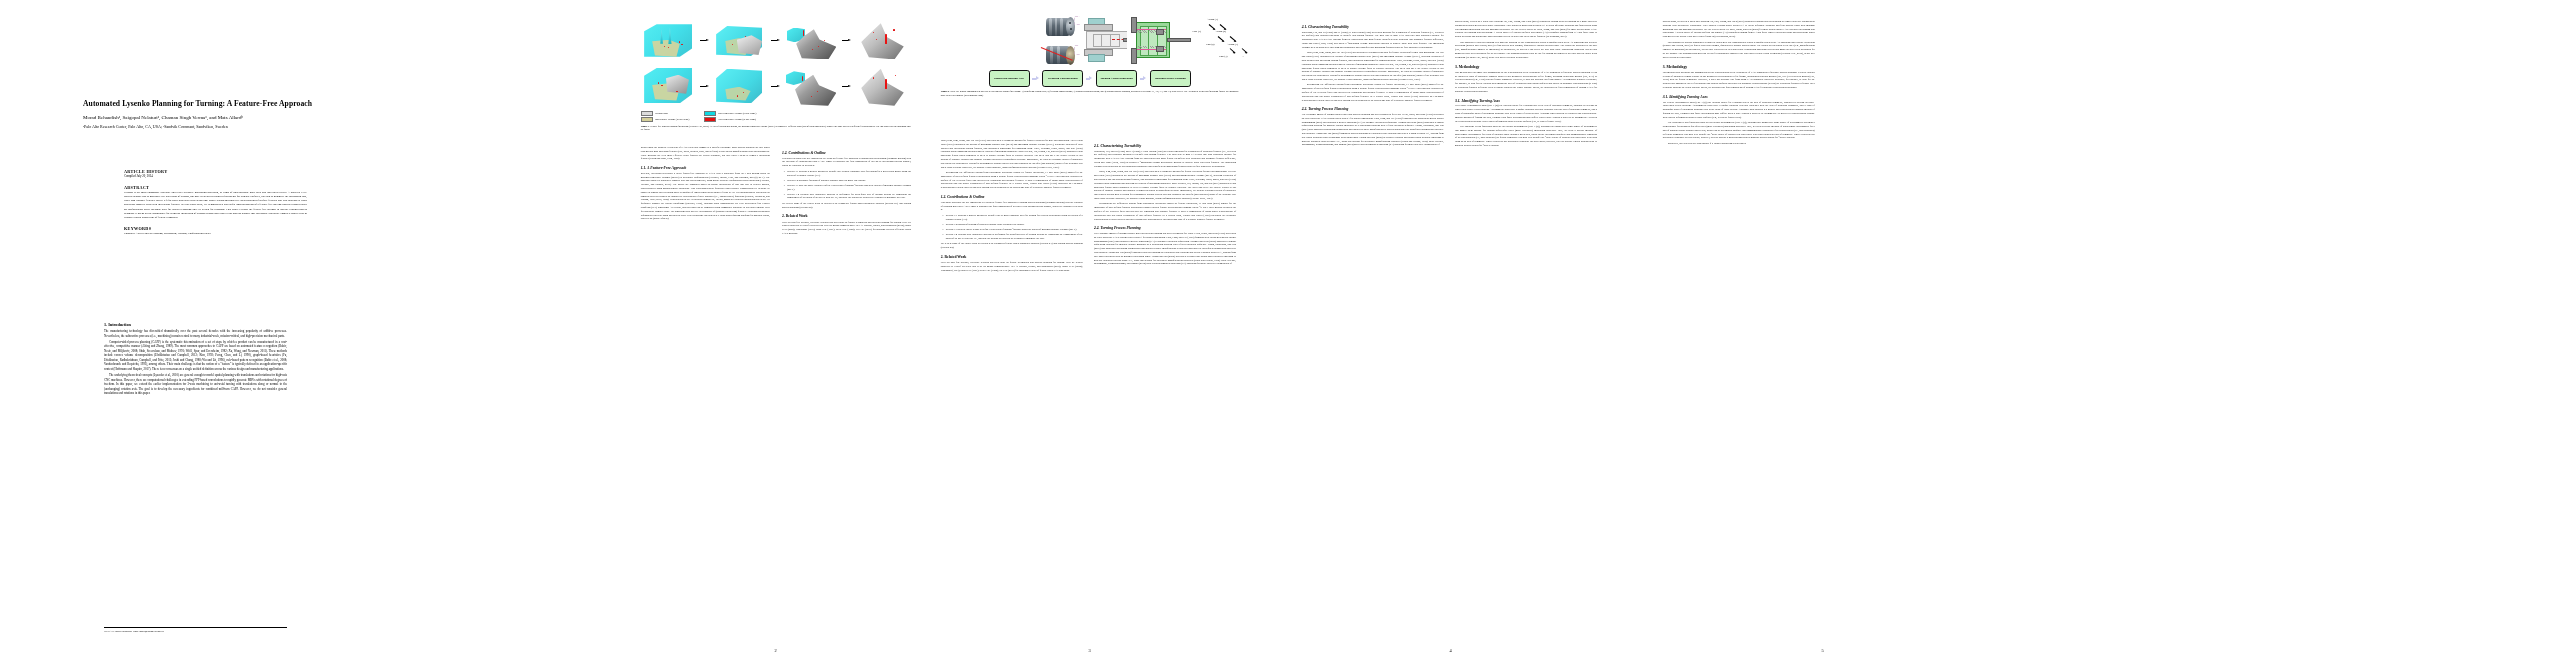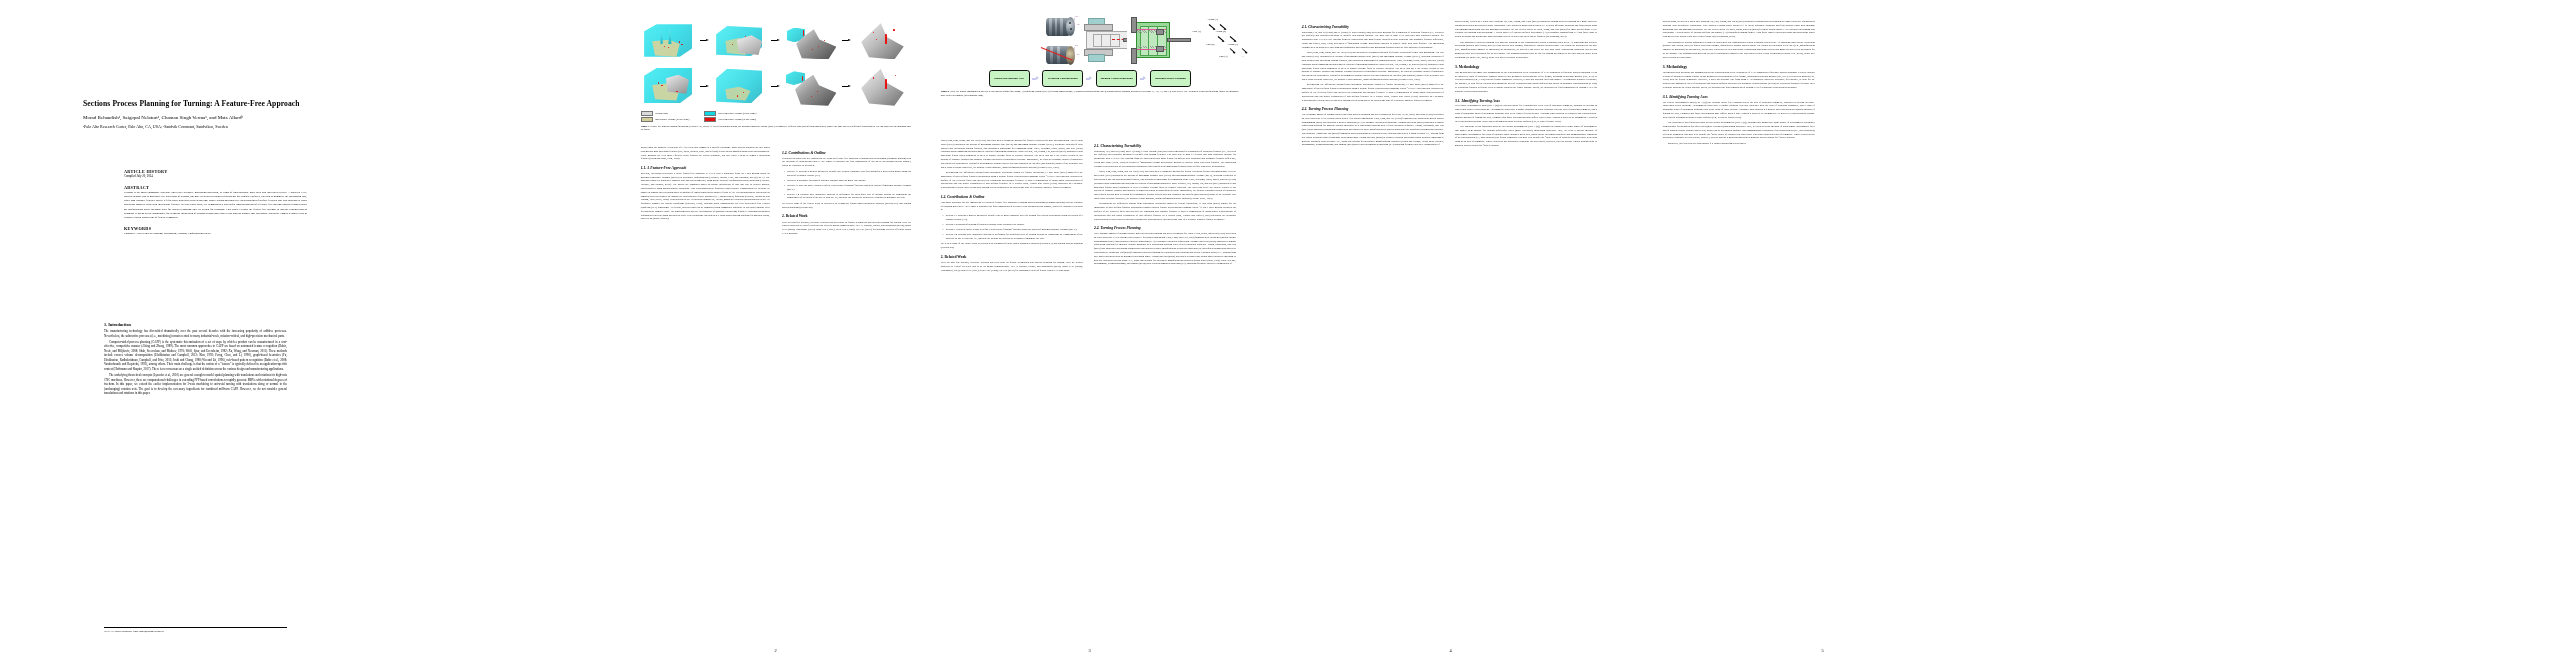--- a/index.html
+++ b/index.html
@@ -113,21 +113,21 @@
   .tplan .hatch{position:absolute;background:repeating-linear-gradient(45deg,#999 0 0.6px,transparent 0.6px 1.7px);}
 </style>
 </head>
 <body>
 
 <div id="sheet">
 
   <div class="page" style="left:61px;width:278px;">
 
     <div style="position:absolute;left:22px;top:99px;width:239px;">
-      <div class="ttl">Sections Process Planning for Turning: A Feature-Free Approach</div>
+      <div class="ttl">Automated Lysenko Planning for Turning: A Feature-Free Approach</div>
       <div class="authors">Morad Behandishᵃ, Saigopal Nelaturiᵃ, Chaman Singh Vermaᵃ, and Mats Allardᵇ</div>
       <div class="affil">ᵃPalo Alto Research Center, Palo Alto, CA, USA; ᵇSandvik Coromant, Sandviken, Sweden</div>
     </div>
 
     <div class="abs-wrap" style="position:absolute;left:43px;top:161px;width:183px;">
       <div class="hsmall">ARTICLE HISTORY</div>
       <div style="font-size:3px;line-height:1.5;margin-bottom:6.1px;">Compiled July 20, 2024</div>
 
       <div class="hsmall">ABSTRACT</div>
       <div class="abs-body">Turning is the most commonly available and least expensive machining operation, in terms of both machine-hour rates and tool insert prices. A practical CNC process planner has to maximize the utilization of turning, not only to attain precision requirements for turnable surfaces, but also to minimize the machining cost, while non-turnable features can be left for other processes such as milling. Most existing methods rely on separation of surface features and lack guarantees when analyzing complex parts with interacting features. In a previous study, we demonstrated successful implementation of a feature-free milling process planner based on configuration space methods used for spatial reasoning and 3D search for planning. This paper extends the feature-free method to include turning process planning. It opens up the opportunity for seamless integration of turning actions into a milli-turn process planner that can handle arbitrarily complex shapes with or without a priori knowledge of feature semantics.</div>

